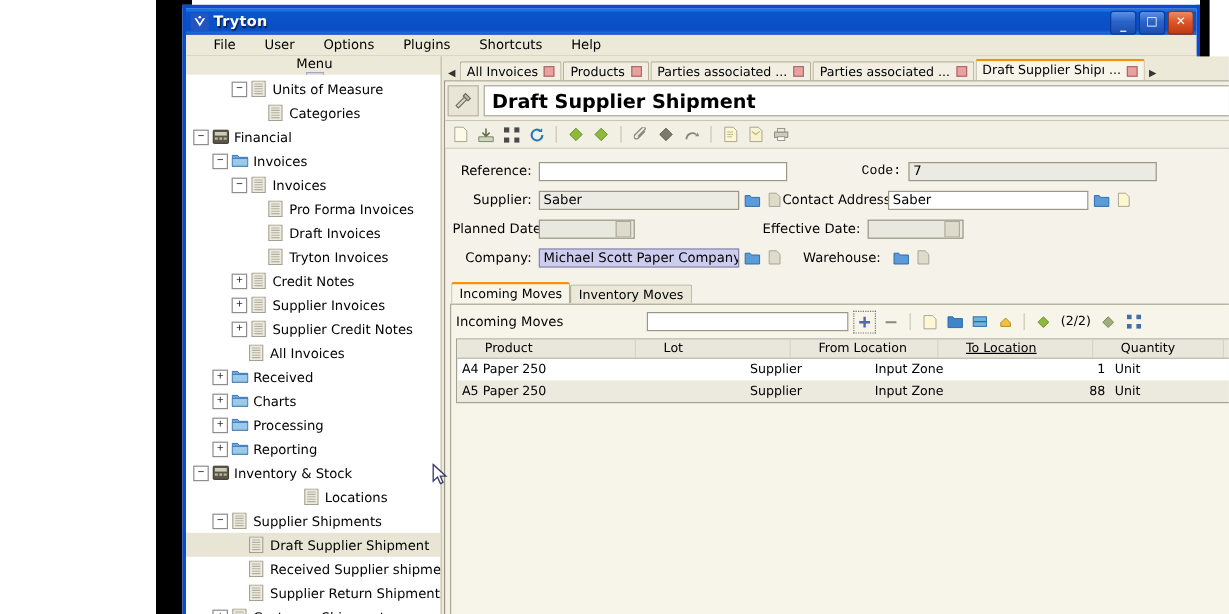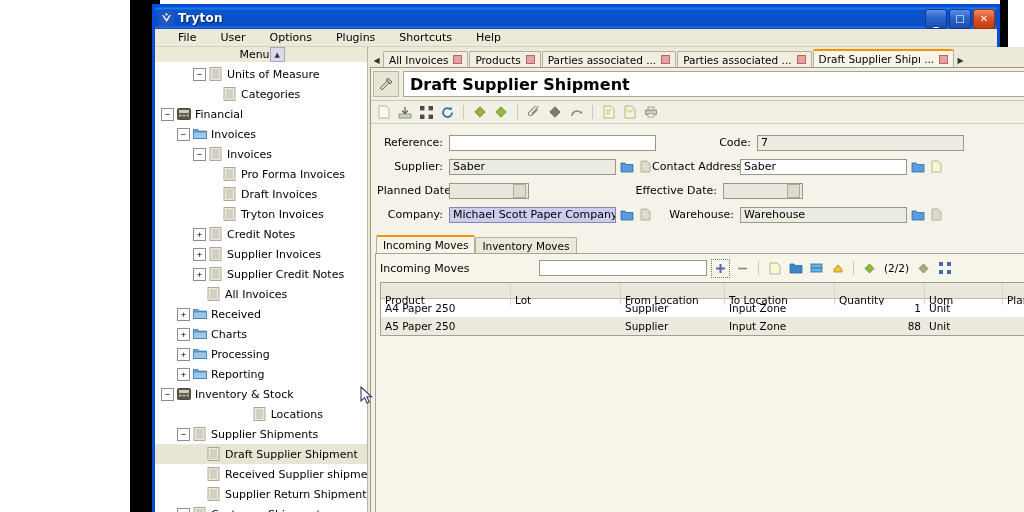--- a/index.html
+++ b/index.html
@@ -36,22 +36,22 @@
   .menubar{height:17px;background:#ece9d8;display:flex;align-items:center;
            padding-left:6px;border-bottom:1px solid #d6d2bd;}
   .menubar .mi{padding:18px 7px;font-size:11px;color:#000;cursor:default;margin-left:10px;}
 
   
   .wbody{display:flex;height:469px;background:#ece9d8;}
 
   
   .leftpanel{width:212px;background:#ece9d8;display:flex;flex-direction:column;
              border-right:1px solid #b8b4a0;position:relative;}
-  .menu-head{height:15px;display:flex;align-items:center;justify-content:center;
-             padding:0 1px 0 3px;font-size:11px;background:#ece9d8;}
+  .menu-head{height:15px;display:flex;align-items:center;justify-content:space-between;
+             padding:0 1px 0 3px;font-size:11px;background:#ece9d8;flex-direction:column;}
   .menu-head .collapse{width:13px;height:13px;background:#dcd9e8;border:1px solid #aaa7b8;
                        display:flex;align-items:center;justify-content:center;font-size:7px;color:#334;}
   .treewrap{flex:1;background:#fff;overflow:hidden;display:flex;}
   .tree{flex:1;padding:2px 0 0 0;background:#fff;}
   .trow{display:flex;align-items:center;height:20px;white-space:nowrap;font-size:11px;cursor:default;}
   .trow.sel{background:#e8e5d4;}
   .exp{width:11px;height:11px;border:1px solid #8d8d8d;background:#fff;margin-right:3px;
        display:flex;align-items:center;justify-content:center;font-size:9px;line-height:1;color:#333;
        font-family:"DejaVu Sans Mono",monospace;flex:0 0 auto;}
   .exp.none{border:none;background:transparent;}
@@ -113,22 +113,22 @@
   .moves-label{font-size:11px;width:155px;}
   .moves-search{width:168px;height:16px;background:#fff;border:1px solid #9b9785;box-sizing:border-box;}
   .mbtn{width:17px;height:17px;display:flex;align-items:center;justify-content:center;cursor:default;}
   .mbtn.framed{border:1px dotted #7a7768;}
   .msep{width:1px;height:14px;background:#cbc7b4;margin:0 3px;}
   .mcount{font-size:10.5px;padding:0 2px;}
 
   
   .grid{border:1px solid #a5a191;background:#fff;}
   .ghead{display:flex;height:15px;background:#e9e7db;border-bottom:1px solid #bdb9a7;font-size:10.5px;}
-  .gh{padding:11px 4px;box-sizing:border-box;overflow:hidden;white-space:nowrap;
-      border-right:1px solid #d8d4c2;}
+  .gh{padding:1px 4px;box-sizing:border-box;overflow:hidden;white-space:nowrap;
+      border-right:1px solid #d8d4c2;margin-left:19px;}
   .grow{display:flex;height:18px;font-size:10.5px;align-items:center;}
   .grow.alt{background:#eceadf;}
   .gc{padding:0 4px;box-sizing:border-box;overflow:hidden;white-space:nowrap;}
   .gc.num{text-align:right;}
 
   
   .cursor{position:absolute;left:360px;top:386px;pointer-events:none;}
 </style>
 </head>
 <body>
@@ -492,21 +492,21 @@
                   <rect x="4" y="8" width="6" height="3" fill="#fff" stroke="#8a8778" stroke-width=".7"></rect>
                 </svg>
               </span>
             </div>
 
           <div class="fields">
 
             <div class="frow">
               <span class="flabel" style="width:66px;">Reference:</span>
               <span class="finput" style="width:207px;"></span>
-              <span class="flabel" style="width:95px;">Code:</span>
+              <span class="flabel" style="width:95px;font-family:Liberation Mono, monospace;">Code:</span>
               <span class="finput ro" style="width:207px;">7</span>
             </div>
 
             <div class="frow">
               <span class="flabel" style="width:66px;">Supplier:</span>
               <span class="finput ro" style="width:167px;">Saber</span>
               <span class="fbtn">
                 <svg width="14" height="12" viewBox="0 0 14 12">
                     <path d="M1 2h4l1.2 1.5H13V11H1z" fill="#5a9bd8" stroke="#2b6aa8" stroke-width=".8"></path>
                   </svg>
@@ -548,21 +548,20 @@
                 <svg width="14" height="12" viewBox="0 0 14 12">
                     <path d="M1 2h4l1.2 1.5H13V11H1z" fill="#5a9bd8" stroke="#2b6aa8" stroke-width=".8"></path>
                   </svg>
               </span>
               <span class="fbtn">
                 <svg width="11" height="13" viewBox="0 0 11 13">
                     <path d="M1 1h6l3 3v8H1z" fill="#dedbcb" stroke="#a6a292" stroke-width=".8"></path>
                   </svg>
               </span>
               <span class="flabel" style="width:82px;">Warehouse:</span>
-              <span class="finput ro" style="width:167px;">Warehouse</span>
               <span class="fbtn">
                 <svg width="14" height="12" viewBox="0 0 14 12">
                     <path d="M1 2h4l1.2 1.5H13V11H1z" fill="#5a9bd8" stroke="#2b6aa8" stroke-width=".8"></path>
                   </svg>
               </span>
               <span class="fbtn">
                 <svg width="11" height="13" viewBox="0 0 11 13">
                     <path d="M1 1h6l3 3v8H1z" fill="#dedbcb" stroke="#a6a292" stroke-width=".8"></path>
                   </svg>
               </span>
@@ -631,21 +630,21 @@
                       <rect x="8" y="8" width="4" height="4" fill="#3f6fa8"></rect>
                   </svg>
                 </span>
               </div>
 
               <div class="grid">
                 <div class="ghead" id="ghead">
                     <span class="gh" style="width: 130px;">Product</span>
                     <span class="gh" style="width: 110px;">Lot</span>
                     <span class="gh" style="width: 104px;">From Location</span>
-                    <span class="gh" style="width: 110px;">To Location</span>
+                    <span class="gh" style="width: 110px; text-decoration: underline;">To Location</span>
                     <span class="gh" style="width: 90px;">Quantity</span>
                     <span class="gh" style="width: 78px;">Uom</span>
                     <span class="gh" style="width: 100px;">Planned Date</span>
                   </div>
                 <div id="gbody">
                     <div class="grow">
                       <span class="gc" style="width: 130px;">A4 Paper 250</span>
                       <span class="gc" style="width: 110px;"></span>
                       <span class="gc" style="width: 104px;">Supplier</span>
                       <span class="gc" style="width: 110px;">Input Zone</span>

